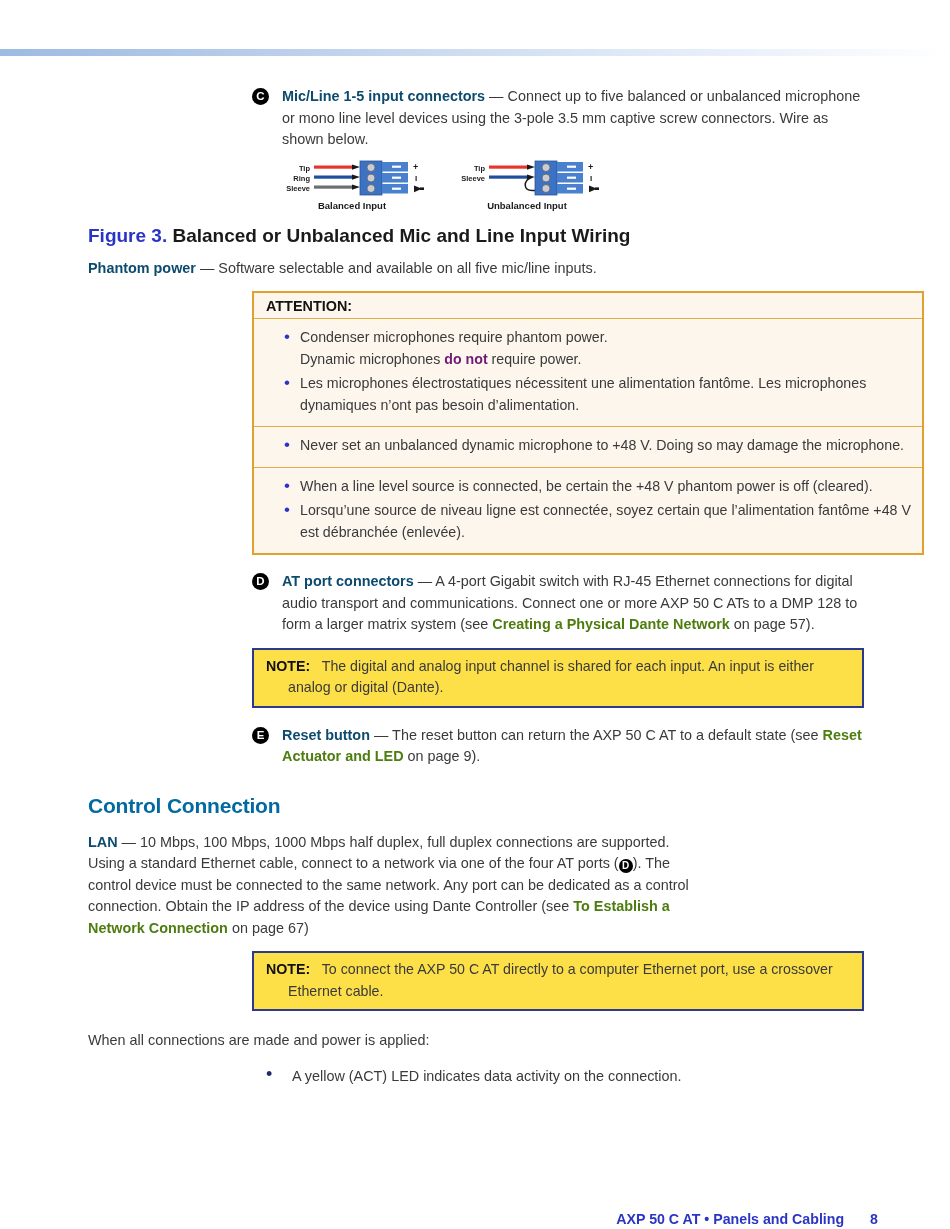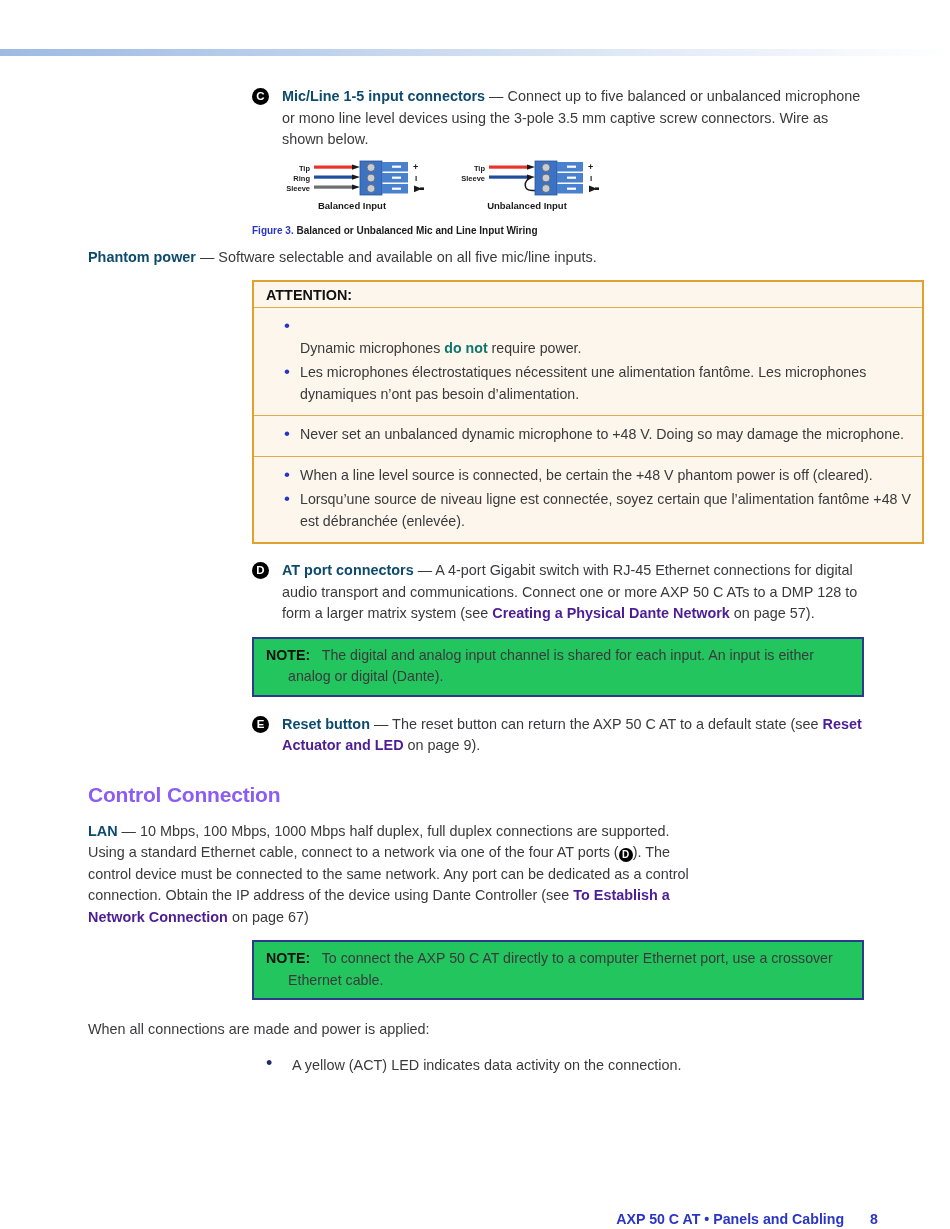--- a/index.html
+++ b/index.html
@@ -59,21 +59,21 @@
     font-family: "Liberation Sans", sans-serif;
   }
   .item p {
     margin: 0;
     font-size: 14.4px;
     line-height: 21.5px;
     color: #3a3a3c;
   }
   .item p b, .para b { color: #0c4a6e; font-weight: bold; }
 
-  .xref { color: #4c1d95; font-weight: bold; }
+  .xref { color: #4d7c0f; font-weight: bold; }
 
   
   .inline-letter {
     display: inline-block;
     width: 14px; height: 14px;
     border-radius: 50%;
     background: #000;
     color: #fff;
     font-size: 10px;
     font-weight: bold;
@@ -86,24 +86,23 @@
   .figure-wrap {
     margin-left: 164px;
     width: 612px;
     margin-top: 8px;
     height: 56px;
     position: relative;
   }
   .wire-diagram { position: absolute; top: 0; }
 
   .figure-caption {
-    margin-left: 164px;
     width: 612px;
     margin-top: 10px;
-    font-size: 10px;
+    font-size: 19px;
     font-weight: bold;
     color: #1a1a1a;
   }
   .figure-caption .fignum { color: #2b35c4; }
 
   .para {
     width: 612px;
     margin-top: 11px;
     font-size: 14.4px;
     line-height: 21.5px;
@@ -138,48 +137,48 @@
     color: #3a3a3c;
     margin: 2px 0 3px 0;
   }
   .attn-li:before {
     content: "\2022";
     position: absolute;
     left: 20px; top: -1px;
     color: #2b35c4;
     font-size: 17px;
   }
-  .attn-li b { color: #0f766e; font-weight: bold; }
+  .attn-li b { color: #701a75; font-weight: bold; }
 
   
   .note {
     margin-left: 164px;
     width: 612px;
     margin-top: 12px;
     border: 2px solid #2b3a8f;
-    background: #22c55e;
+    background: #fde047;
     padding: 6px 10px 7px 12px;
   }
   .note p {
     margin: 0;
     font-size: 14.2px;
     line-height: 21.5px;
     color: #3a3a3c;
     text-indent: -22px;
     padding-left: 22px;
   }
   .note b { color: #101010; font-weight: bold; }
 
   
   .section-heading {
     margin-left: 0;
     margin-top: 26px;
     font-size: 21px;
     font-weight: bold;
-    color: #8b5cf6;
+    color: #0369a1;
     letter-spacing: -0.2px;
   }
 
   
   .plain-bullets {
     margin-left: 164px;
     width: 612px;
     margin-top: 14px;
   }
   .pb-li {
@@ -287,21 +286,21 @@
     </div>
 
     <div class="figure-caption"><span class="fignum">Figure 3.</span><span> Balanced or Unbalanced Mic and Line Input Wiring</span></div>
 
     <div class="para"><b>Phantom power</b><span> — </span><span>Software selectable and available on all five mic/line inputs.</span></div>
 
     <div class="attention">
       <div class="attention-title">ATTENTION:</div>
 
       <div class="attn-group">
-        <div class="attn-li"><br><span>Dynamic microphones </span><b>do not</b><span> require power.</span></div>
+        <div class="attn-li"><span>Condenser microphones require phantom power.</span><br><span>Dynamic microphones </span><b>do not</b><span> require power.</span></div>
         <div class="attn-li"><span>Les microphones électrostatiques nécessitent une alimentation fantôme. Les microphones dynamiques n’ont pas besoin d’alimentation.</span></div>
       </div>
 
       <div class="attn-group">
         <div class="attn-li"><span>Never set an unbalanced dynamic microphone to +48 V. Doing so may damage the microphone.</span></div>
       </div>
 
 
       <div class="attn-group">
         <div class="attn-li"><span>When a line level source is connected, be certain the +48 V phantom power is off (cleared).</span></div>

